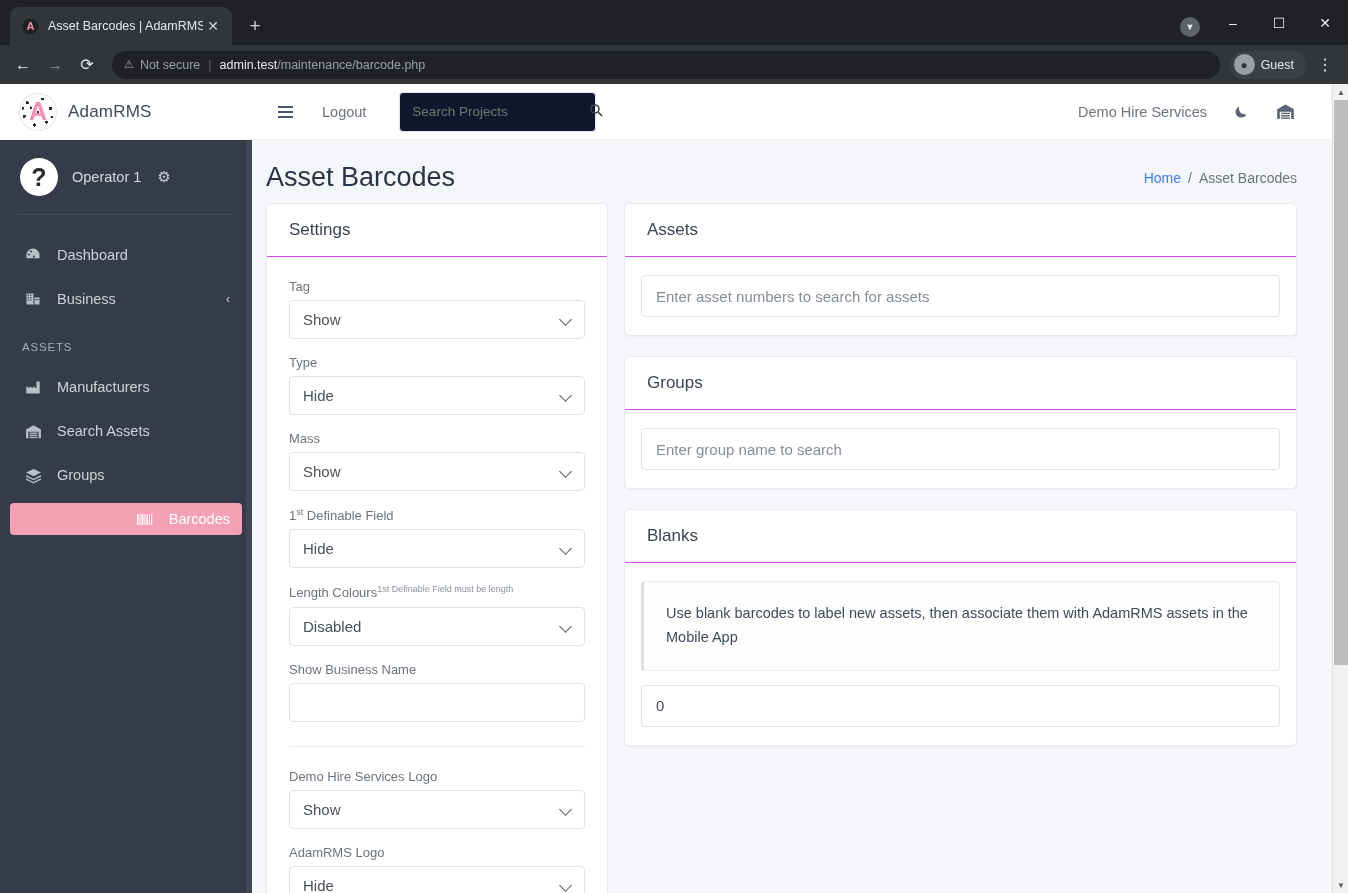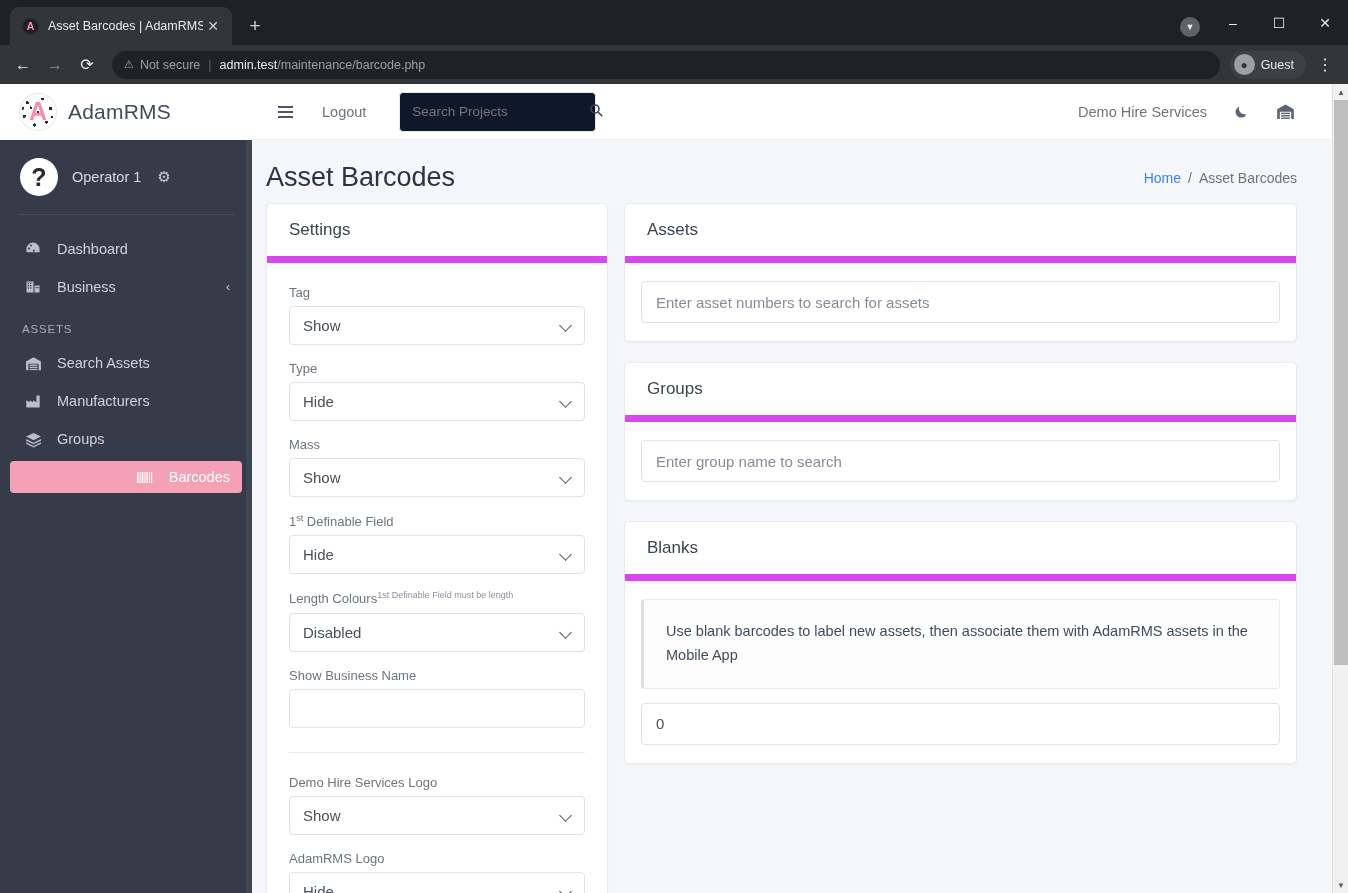--- a/index.html
+++ b/index.html
@@ -120,39 +120,39 @@
     position: relative; flex: 0 0 auto;
     box-shadow: 0 0 0 1px #e6e6e6;
   }
   .brand-logo::after {
     content: "A"; position: absolute; left: 0; right: 0; top: 50%;
     transform: translateY(-52%); text-align: center;
     font-size: 25px; font-weight: 700; color: #f48fb1;
     font-family: "Liberation Sans", sans-serif; line-height: 1;
   }
   .brand-name {
-    font-size: 21px; color: #3f4b5b; letter-spacing: .2px;
+    font-size: 17px; color: #3f4b5b; letter-spacing: .2px;
   }
   .user-row {
     display: flex; align-items: center; gap: 14px;
     padding: 18px 0 18px 20px;
   }
   .user-avatar {
     width: 38px; height: 38px; border-radius: 50%; background: #fff;
     display: flex; align-items: center; justify-content: center;
     color: #2b2b2b; font-size: 25px; font-weight: 700; flex: 0 0 auto;
   }
   .user-name { color: #d6dae0; font-size: 14.5px; }
   .user-gear { color: #c9ced6; font-size: 15px; margin-left: 2px; }
   .side-div { height: 1px; background: #464c5a; margin: 0 18px; }
 
   .nav-list { padding-top: 12px; }
   .nav-item {
     display: flex; align-items: center; gap: 13px;
-    height: 32px; margin: 6px 10px; padding: 0 12px; border-radius: 4px;
+    height: 32px; margin: 12px 10px; padding: 0 12px; border-radius: 4px;
     color: #ced3da; font-size: 14.5px;
   }
   .nav-item .ico {
     width: 22px; display: flex; align-items: center; justify-content: center;
     color: #b9bfc8; flex: 0 0 auto;
   }
   .nav-item.active { background: #f4a0b5; color: #ffffff; justify-content: flex-end; }
   .nav-item.active .ico { color: #ffffff; }
   .nav-caret { margin-left: auto; color: #ced3da; font-size: 12px; }
   .nav-section {
@@ -195,21 +195,21 @@
 
   .grid { display: flex; gap: 16px; padding: 0 34px 0 14px; align-items: flex-start; }
   .col-left { width: 342px; flex: 0 0 auto; }
   .col-right { flex: 1 1 auto; }
 
   .card {
     background: #ffffff; border: 1px solid #e7eaee; border-radius: 5px;
     box-shadow: 0 1px 2px rgba(16,24,40,.04); margin-bottom: 20px;
   }
   .card-head {
-    padding: 16px 22px; border-bottom: 7px solid #d946ef;
+    padding: 16px 22px; border-bottom: 1px solid #d946ef;
     font-size: 17px; color: #3b4453;
   }
   .card-body { padding: 22px 22px 10px 22px; }
   .card-body.tight { padding: 18px 16px 18px 16px; }
 
   .form-group { margin-bottom: 16px; }
   .form-label {
     display: block; font-size: 13px; color: #6c757d; margin-bottom: 6px;
   }
   .form-label sup { font-size: 9px; }
@@ -346,36 +346,36 @@
           </span>
           <span>Business</span>
           <span class="nav-caret">‹</span>
         </div>
 
         <div class="nav-section">ASSETS</div>
 
         <div class="nav-item">
           <span class="ico">
             <svg width="17" height="17" viewBox="0 0 16 16" fill="currentColor">
+              <path d="M1.2 13.6V6.8l3.2 2V6.8l3.2 2V6.8l3.2 2V2.4h3.0v11.2z"></path>
+            </svg>
+          </span>
+          <span>Manufacturers</span>
+        </div>
+
+        <div class="nav-item">
+          <span class="ico">
+            <svg width="17" height="17" viewBox="0 0 16 16" fill="currentColor">
               <path d="M1 6.2 8 2.2l7 4v8.2h-2.2V8.2H3.2v6.2H1z"></path>
               <rect x="4.3" y="9" width="7.4" height="1.2"></rect>
               <rect x="4.3" y="11" width="7.4" height="1.2"></rect>
               <rect x="4.3" y="13" width="7.4" height="1.2"></rect>
             </svg>
           </span>
           <span>Search Assets</span>
-        </div>
-
-        <div class="nav-item">
-          <span class="ico">
-            <svg width="17" height="17" viewBox="0 0 16 16" fill="currentColor">
-              <path d="M1.2 13.6V6.8l3.2 2V6.8l3.2 2V6.8l3.2 2V2.4h3.0v11.2z"></path>
-            </svg>
-          </span>
-          <span>Manufacturers</span>
         </div>
 
         <div class="nav-item">
           <span class="ico">
             <svg width="17" height="17" viewBox="0 0 16 16" fill="currentColor">
               <path d="M8 1.8 15 5.2 8 8.6 1 5.2z"></path>
               <path d="M1 7.6 8 11l7-3.4.0 1.5L8 12.5 1 9.1z"></path>
               <path d="M1 10.6 8 14l7-3.4.0 1.5L8 15.5 1 12.1z"></path>
             </svg>
           </span>

